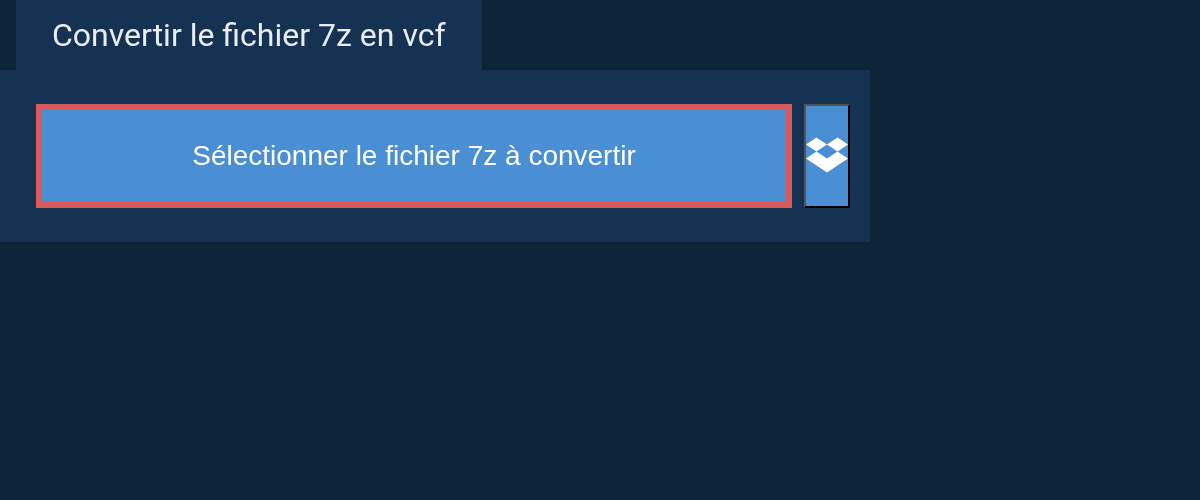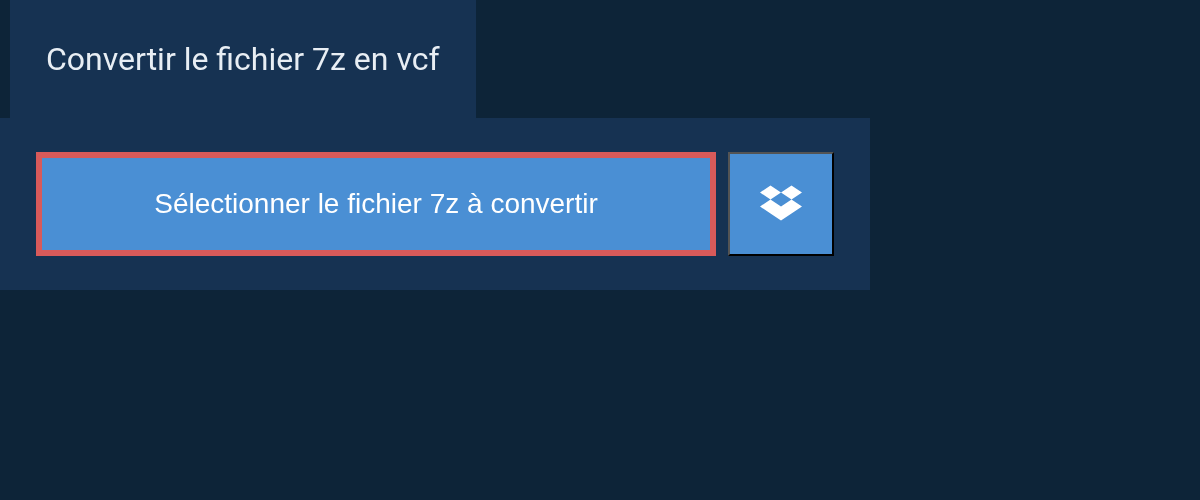--- a/index.html
+++ b/index.html
@@ -13,22 +13,22 @@
       background-color: #0d2438;
       font-family: -apple-system, BlinkMacSystemFont, "Segoe UI", Roboto, Helvetica, Arial, sans-serif;
       overflow: hidden;
     }
     .container {
       padding: 0;
     }
     .title-tab {
       display: inline-block;
       background-color: #163252;
-      padding: 40px 36px;
-      margin-left: 10px;
+      padding: 16px 36px;
+      margin-left: 16px;
     }
     .title-text {
       color: #e8eef4;
       font-size: 32px;
       font-weight: 400;
     }
     .action-panel {
       background-color: #163252;
       padding: 34px 36px;
       margin-top: 0;
@@ -41,21 +41,21 @@
     }
     .select-button {
       background-color: #4a8fd4;
       border: 6px solid #d85a5a;
       color: #ffffff;
       font-size: 28px;
       font-weight: 400;
       padding: 30px 16px;
       cursor: pointer;
       flex: 0 0 auto;
-      width: 680px;
+      width: 756px;
       text-align: center;
       display: flex;
       align-items: center;
       justify-content: center;
     }
     .dropbox-button {
       background-color: #4a8fd4;
       color: #ffffff;
       cursor: pointer;
       width: 108px;

